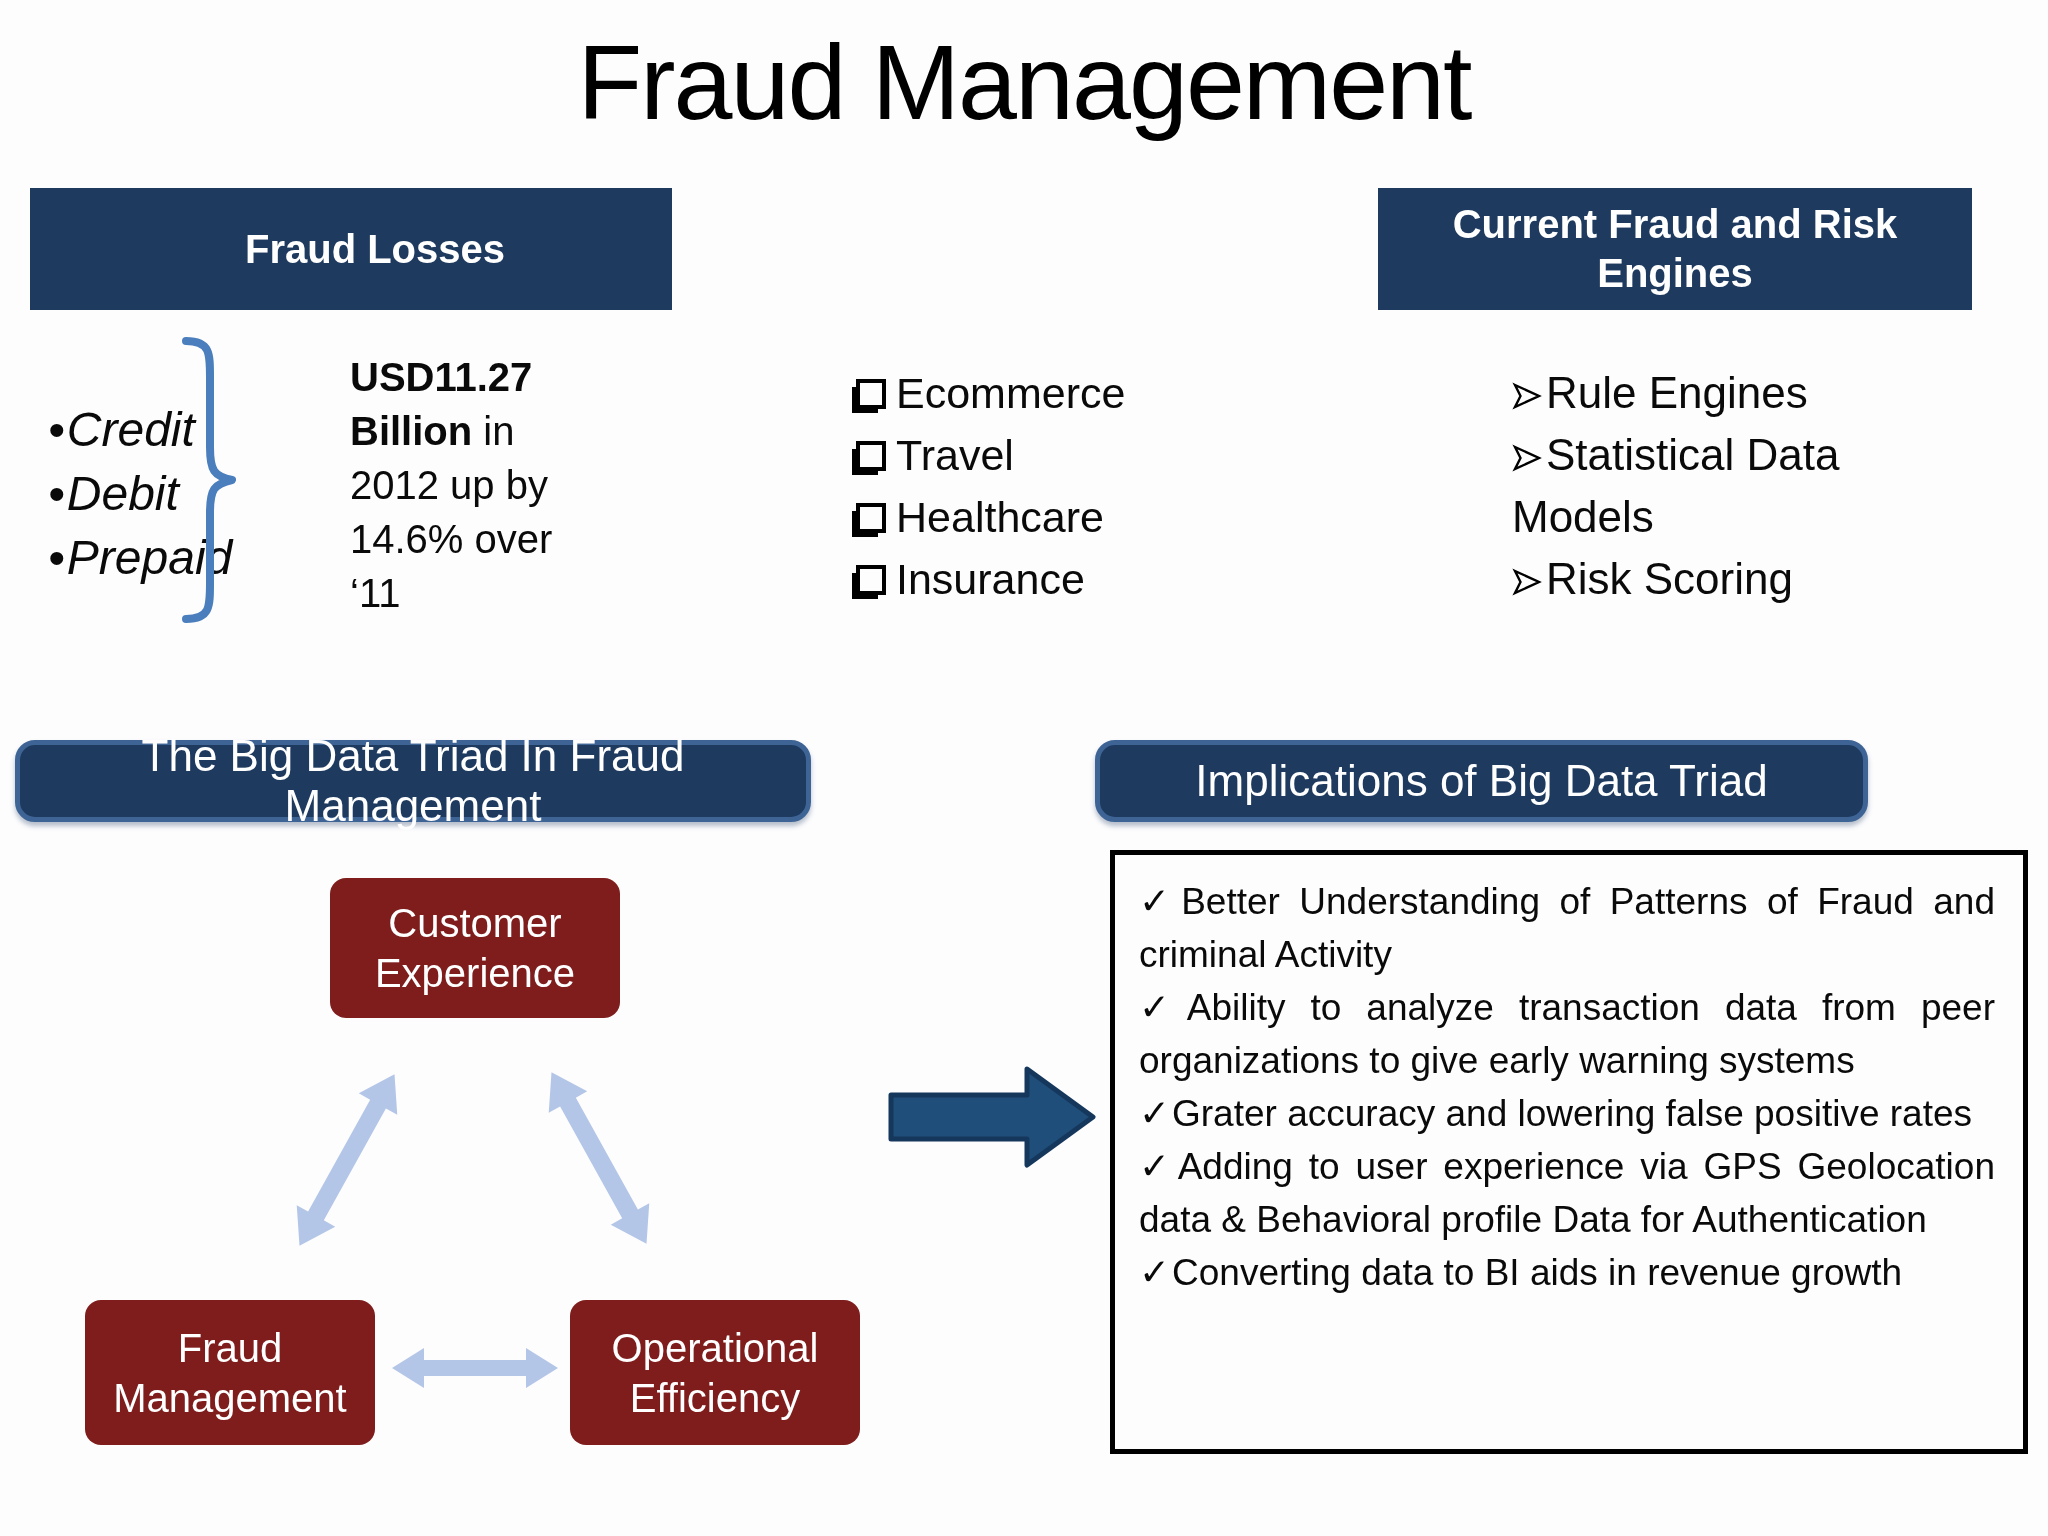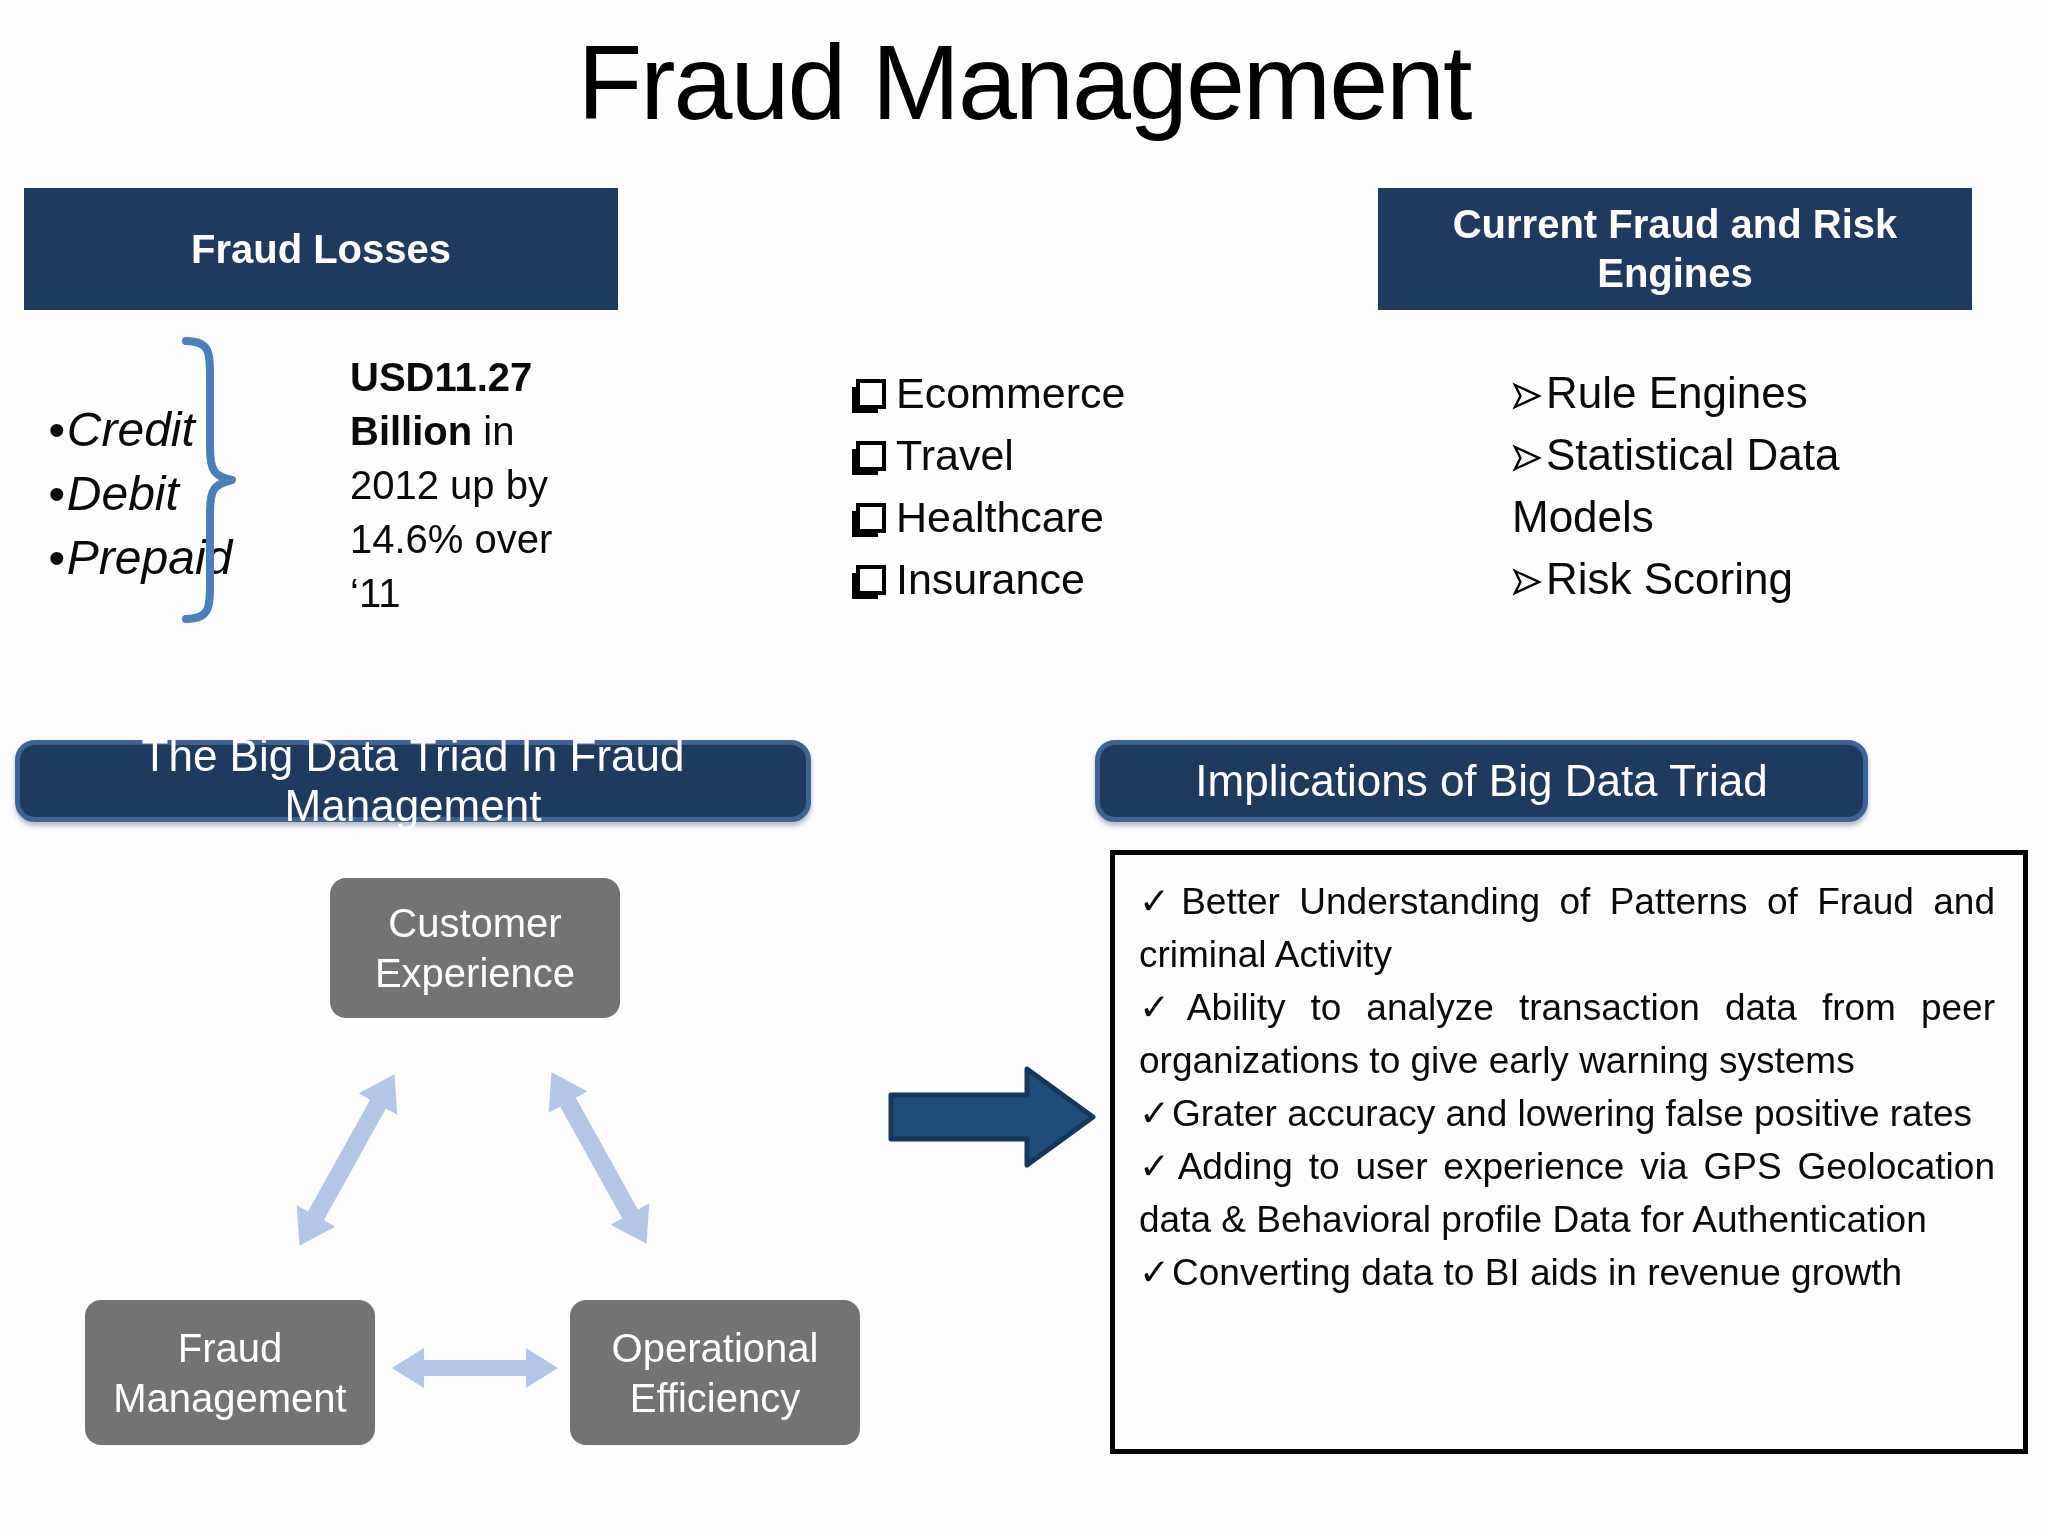--- a/index.html
+++ b/index.html
@@ -12,21 +12,21 @@
   .title{
     position:absolute;top:22px;left:0;width:100%;
     text-align:center;font-size:106px;font-weight:400;letter-spacing:-2px;color:#000;
   }
   
   .bar{
     position:absolute;top:188px;height:122px;width:594px;
     background:#1e3a5f;color:#fff;font-weight:bold;font-size:40px;line-height:1.22;
     display:flex;align-items:center;justify-content:center;text-align:center;
   }
-  .bar1{left:24px;}
+  .bar1{left:30px;padding-left:48px;}
   .bar2{left:722px;}
   .bar2 .bar-label{max-width:465px;}
   .bar3{left:1378px;}
   .bar3 .bar-label{max-width:490px;}
   
   .fl-list{position:absolute;left:48px;top:398px;font-size:48px;line-height:64px;font-style:italic;}
   .fl-li .b{margin-right:2px;}
   .brace{position:absolute;left:170px;top:335px;}
   .fl-stat{
     position:absolute;left:350px;top:350px;width:240px;
@@ -49,21 +49,21 @@
     background:#1e3a5f;border:5px solid #3e6496;border-radius:20px;
     color:#fff;font-size:44px;
     display:flex;align-items:center;justify-content:center;text-align:center;
     box-shadow:0 4px 5px rgba(90,110,140,.45);
     box-sizing:border-box;
   }
   .rhdr-triad{left:15px;width:796px;}
   .rhdr-impl{left:1095px;width:773px;}
   
   .node{
-    position:absolute;width:290px;background:#737373;border-radius:16px;
+    position:absolute;width:290px;background:#7f1d1d;border-radius:16px;
     color:#fff;font-size:40px;line-height:1.25;
     display:flex;align-items:center;justify-content:center;text-align:center;
     box-sizing:border-box;padding:8px 12px;
   }
   .node-ce{left:330px;top:878px;height:140px;}
   .node-fm{left:85px;top:1300px;height:145px;}
   .node-oe{left:570px;top:1300px;height:145px;}
   
   .darrow{position:absolute;}
   .darrow-left{left:247px;top:1132px;transform:rotate(-61deg);}

